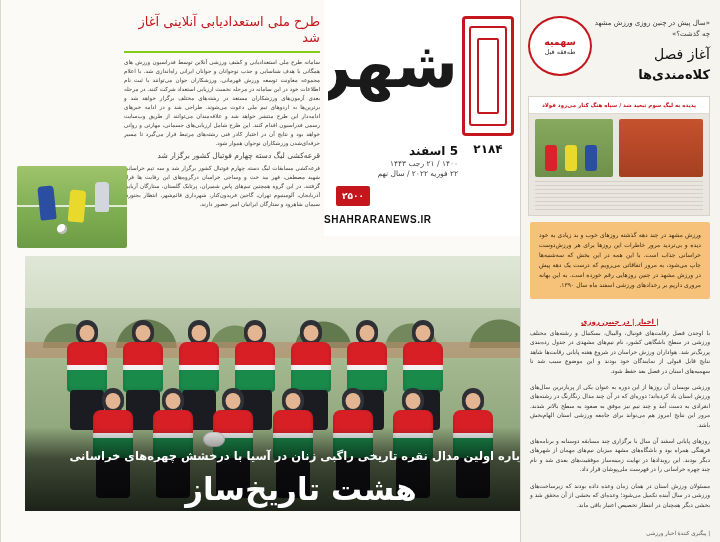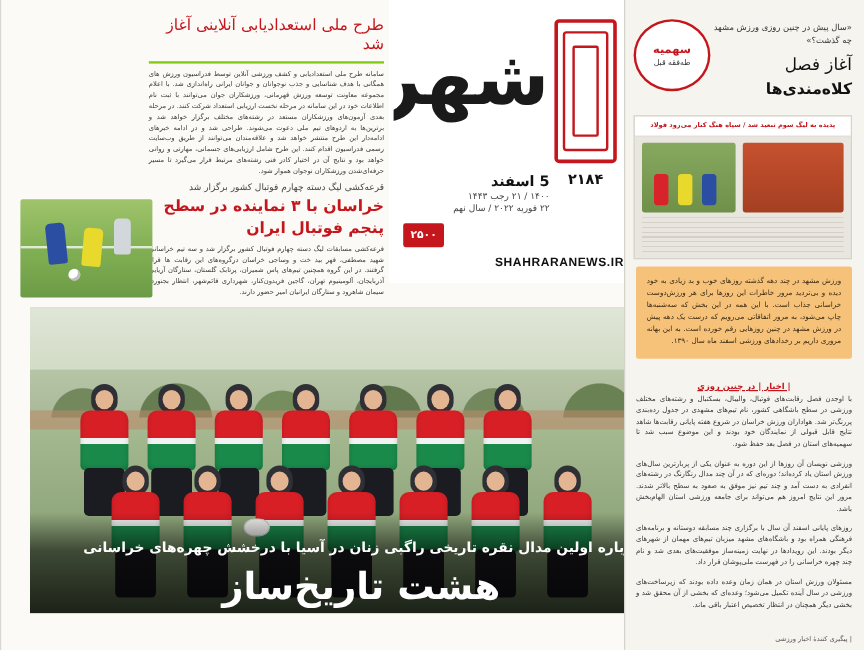--- a/index.html
+++ b/index.html
@@ -132,21 +132,21 @@
     display: flex;
     align-items: center;
     justify-content: center;
     border-radius: 2px;
   }
   .site-url {
     position: absolute;
     right: 0;
     top: 214px;
     width: 196px;
-    text-align: right;
+    text-align: left;
     font-size: 10px;
     font-weight: bold;
     letter-spacing: 0.5px;
     color: #111;
     font-family: "Liberation Sans", sans-serif;
   }
 
   
   .art-top {
     position: absolute;
@@ -575,21 +575,20 @@
       <div class="site-url">SHAHRARANEWS.IR</div>
     </div>
 
     <div class="art-top">
       <div class="headline">طرح ملی استعدادیابی آنلاینی آغاز شد</div>
       <div class="body">سامانه طرح ملی استعدادیابی و کشف ورزشی آنلاین توسط فدراسیون ورزش های همگانی با هدف شناسایی و جذب نوجوانان و جوانان ایرانی راه‌اندازی شد. با اعلام مجموعه معاونت توسعه ورزش قهرمانی، ورزشکاران جوان می‌توانند با ثبت نام اطلاعات خود در این سامانه در مرحله نخست ارزیابی استعداد شرکت کنند. در مرحله بعدی آزمون‌های ورزشکاران مستعد در رشته‌های مختلف برگزار خواهد شد و برترین‌ها به اردوهای تیم ملی دعوت می‌شوند. طراحی شد و در ادامه خبرهای ادامه‌دار این طرح منتشر خواهد شد و علاقه‌مندان می‌توانند از طریق وب‌سایت رسمی فدراسیون اقدام کنند. این طرح شامل ارزیابی‌های جسمانی، مهارتی و روانی خواهد بود و نتایج آن در اختیار کادر فنی رشته‌های مرتبط قرار می‌گیرد تا مسیر حرفه‌ای‌شدن ورزشکاران نوجوان هموار شود.</div>
     </div>
 
     <div class="art-second">
       <div class="kicker">قرعه‌کشی لیگ دسته چهارم فوتبال کشور برگزار شد</div>
-      <div class="headline">خراسان با ۳ نماینده در سطح پنجم فوتبال ایران</div>
       <div class="body">قرعه‌کشی مسابقات لیگ دسته چهارم فوتبال کشور برگزار شد و سه تیم خراسانی شهید مصطفی، قهر بید خت و وساجی خراسان درگروه‌های این رقابت ها قرار گرفتند. در این گروه همچنین تیم‌های پاس شمیران، پرتابک گلستان، ستارگان آریایی آذربایجان، آلومینیوم تهران، گاجین فریدون‌کنار، شهرداری قائم‌شهر، انتظار بجنورد، سیمان شاهرود و ستارگان ایرانیان امیر حضور دارند.</div>
     </div>
 
     <div class="photo-small">
       <div class="field-line"></div>
       <div class="p1"></div>
       <div class="p2"></div>
       <div class="p3"></div>
       <div class="ball"></div>
     </div>

